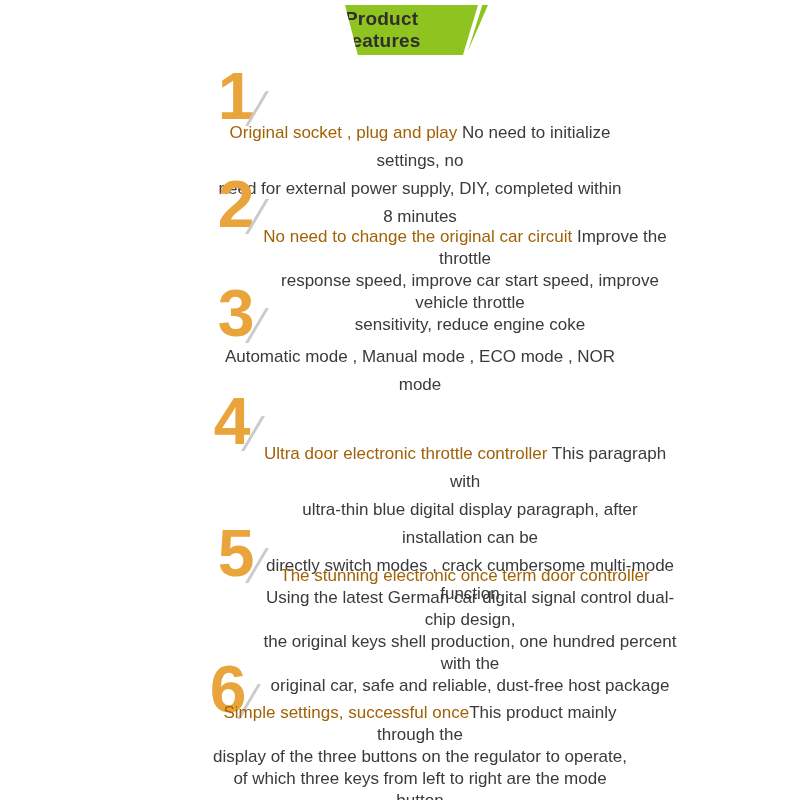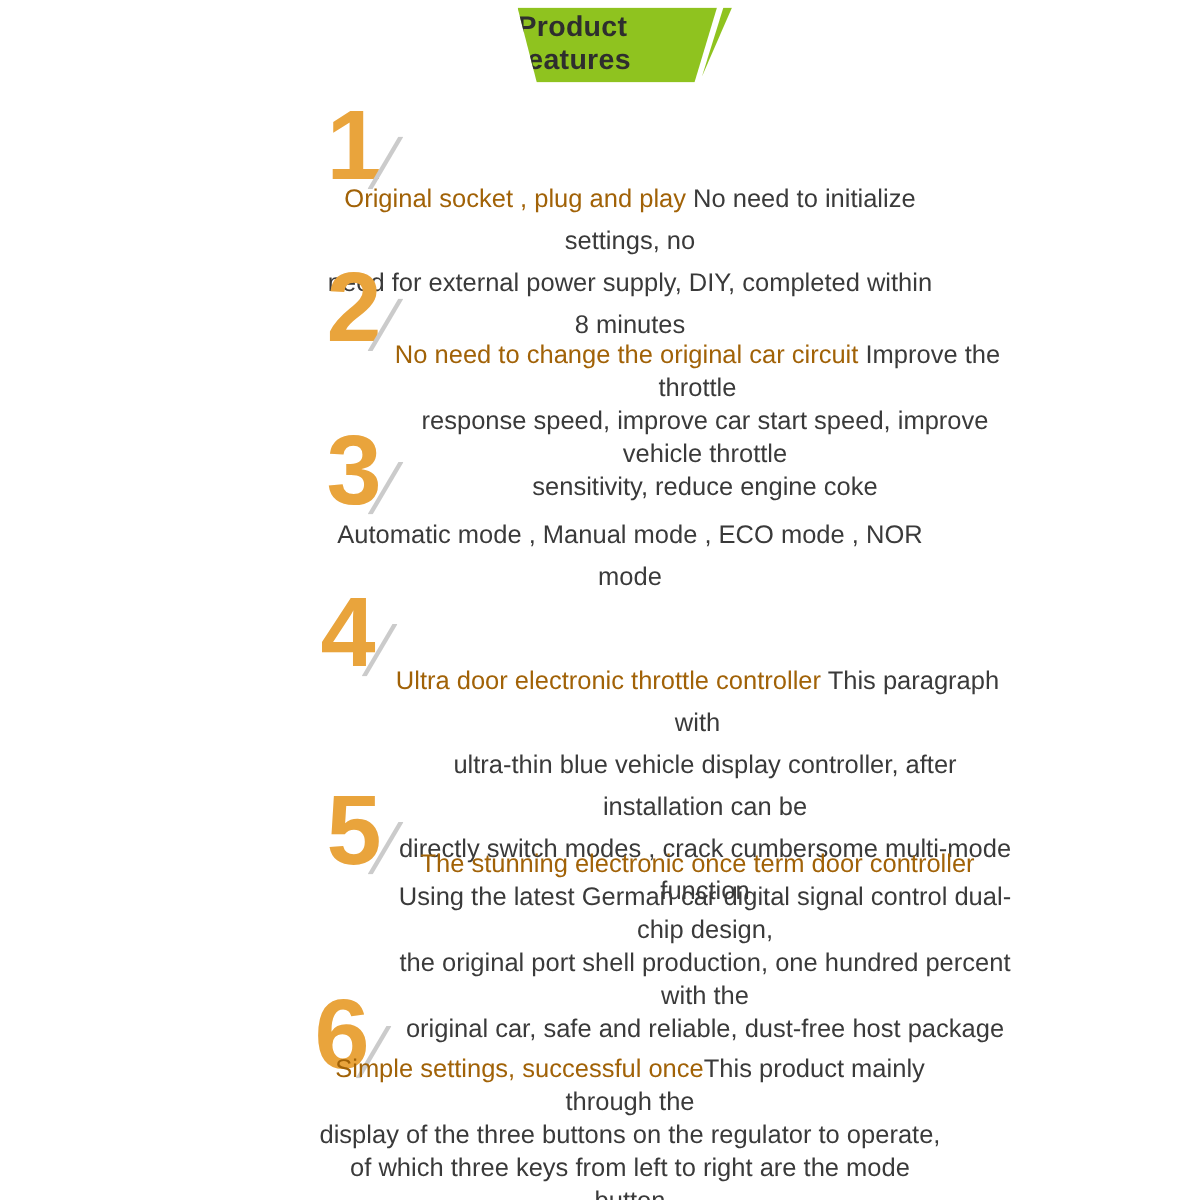--- a/index.html
+++ b/index.html
@@ -113,34 +113,34 @@
         </p>
   </section>
 
   <section class="feature s4">
     <div class="num-wrap">
       <span class="num">4</span>
       <span class="slash"></span>
     </div>
     <p class="text align-left lh-tall">
       <span class="line first-line"><span class="title">Ultra door electronic throttle controller</span><span class="rest"> This paragraph with</span></span>
-    <span class="line">ultra-thin blue vehicle display controller, after installation can be</span>
+    <span class="line">ultra-thin blue digital display paragraph, after installation can be</span>
           <span class="line">directly switch modes , crack cumbersome multi-mode function</span>
         </p>
   </section>
 
   <section class="feature s5">
     <div class="num-wrap">
       <span class="num">5</span>
       <span class="slash"></span>
     </div>
     <p class="text align-left lh-normal">
       <span class="line first-line"><span class="title">The stunning electronic once term door controller</span><span class="rest"></span></span>
     <span class="line">Using the latest German car digital signal control dual-chip design,</span>
-          <span class="line">the original port shell production, one hundred percent with the</span>
+          <span class="line">the original keys shell production, one hundred percent with the</span>
           <span class="line">original car, safe and reliable, dust-free host package</span>
         </p>
   </section>
 
   <section class="feature s6">
     <div class="num-wrap">
       <span class="num">6</span>
       <span class="slash"></span>
     </div>
     <p class="text align-center lh-normal">

